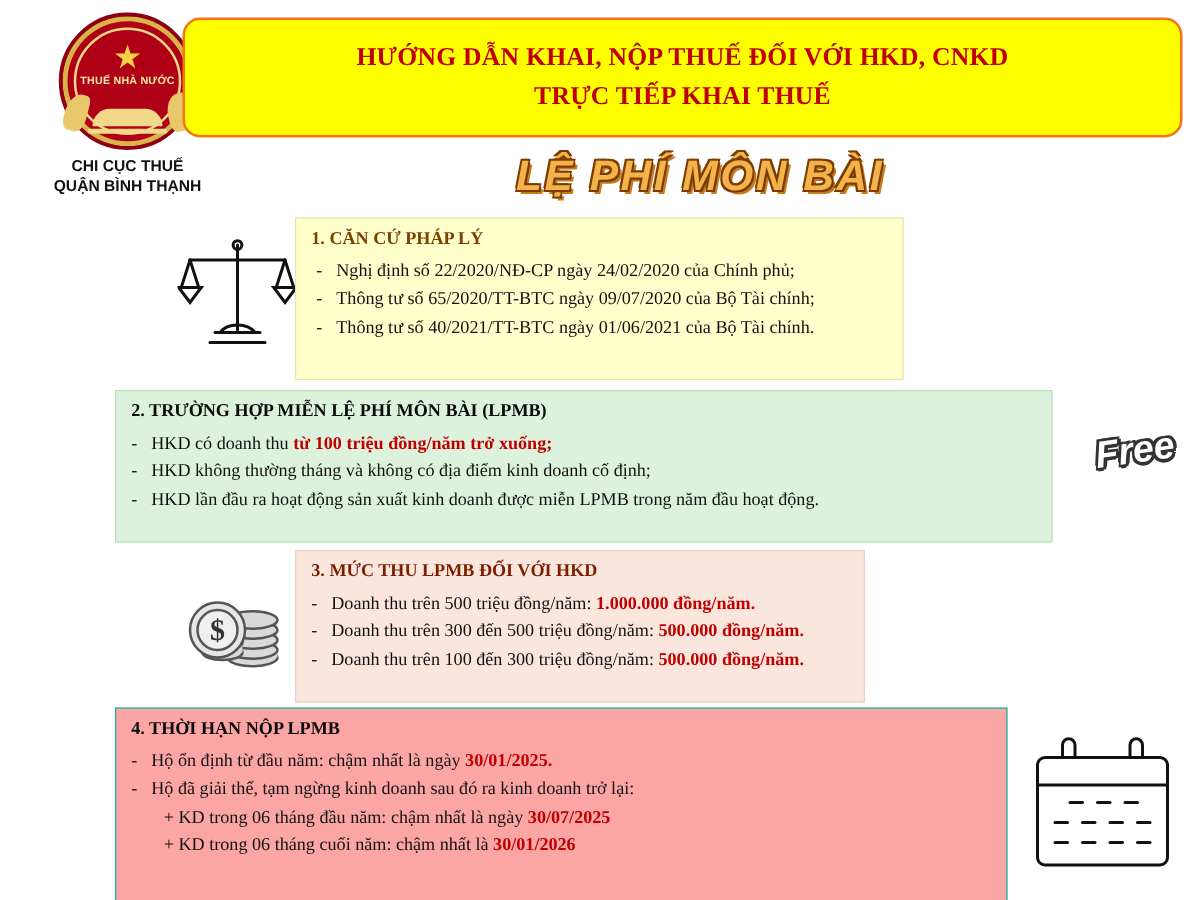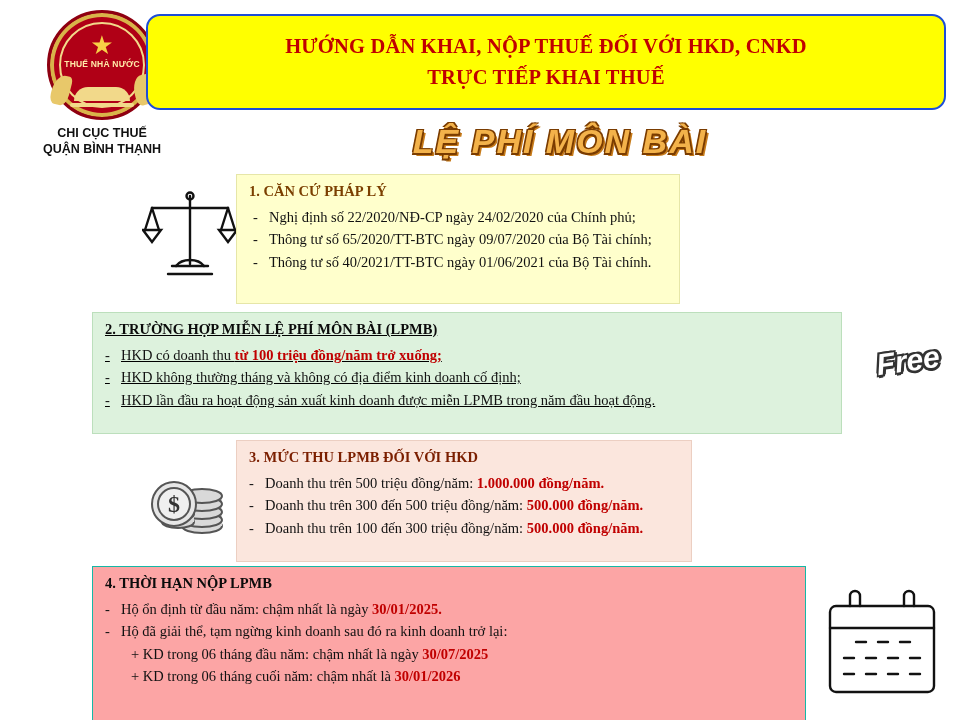--- a/index.html
+++ b/index.html
@@ -98,21 +98,21 @@
   }
 
   
   .title-banner {
     position: absolute;
     left: 146px;
     top: 14px;
     width: 800px;
     height: 96px;
     background: #ffff00;
-    border: 2px solid #1d4ed8;
+    border: 2px solid #f97316;
     border-radius: 14px;
     display: flex;
     flex-direction: column;
     align-items: center;
     justify-content: center;
     box-sizing: border-box;
   }
   .title-banner .line {
     color: #c00000;
     font-weight: bold;
@@ -167,21 +167,21 @@
     color: #111111;
   }
   .box .row .bullet.wide { width: 26px; flex: 0 0 26px; }
   .box .row .txt { flex: 1; }
   .hl { color: #c00000; font-weight: bold; }
 
   
   #sec1 {
     left: 236px;
     top: 174px;
-    width: 444px;
+    width: 487px;
     height: 130px;
     background: #ffffcc;
     border: 1px solid #e6e6a8;
   }
   #sec1 .box-title { color: #7b3f00; }
   #sec1 .row { padding-left: 4px; }
 
   
   .scales {
     position: absolute;
@@ -192,21 +192,20 @@
   }
 
   
   #sec2 {
     left: 92px;
     top: 312px;
     width: 750px;
     height: 122px;
     background: #ddf2dd;
     border: 1px solid #bcdfbc;
-    text-decoration: underline;
   }
 
   
   .free-stamp {
     position: absolute;
     left: 862px;
     top: 330px;
     width: 92px;
     height: 62px;
     font-family: "Liberation Sans", sans-serif;

